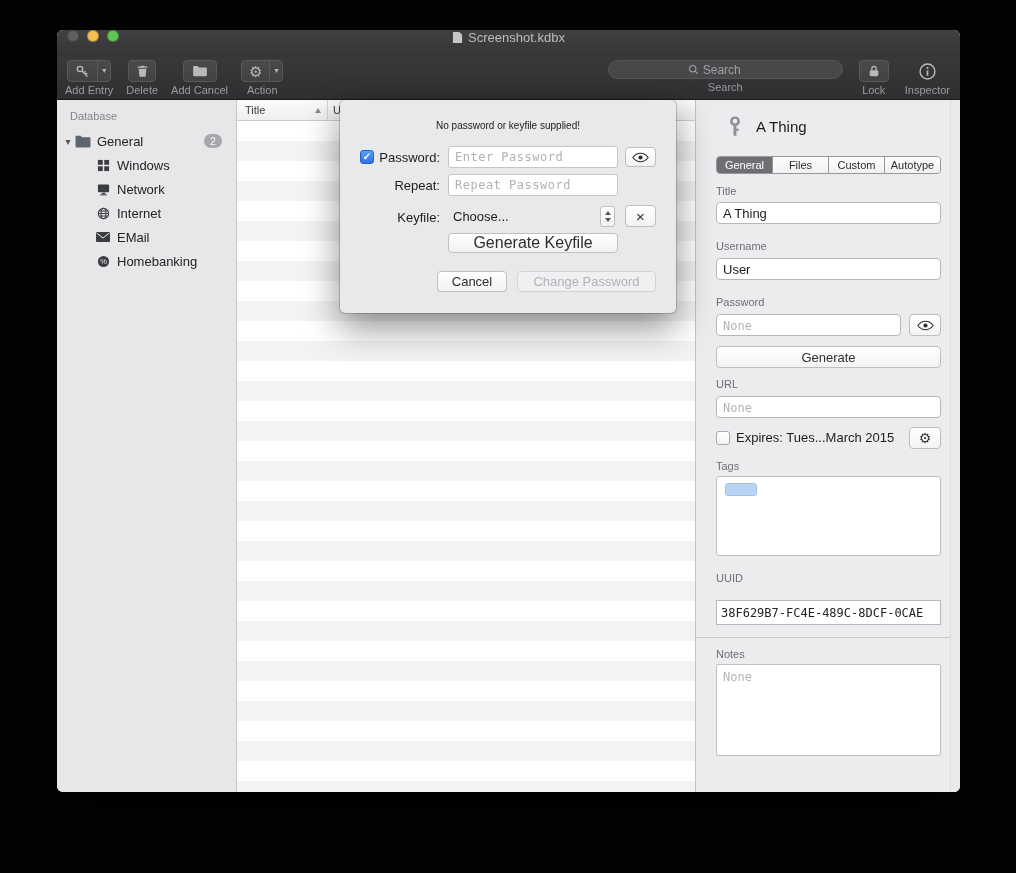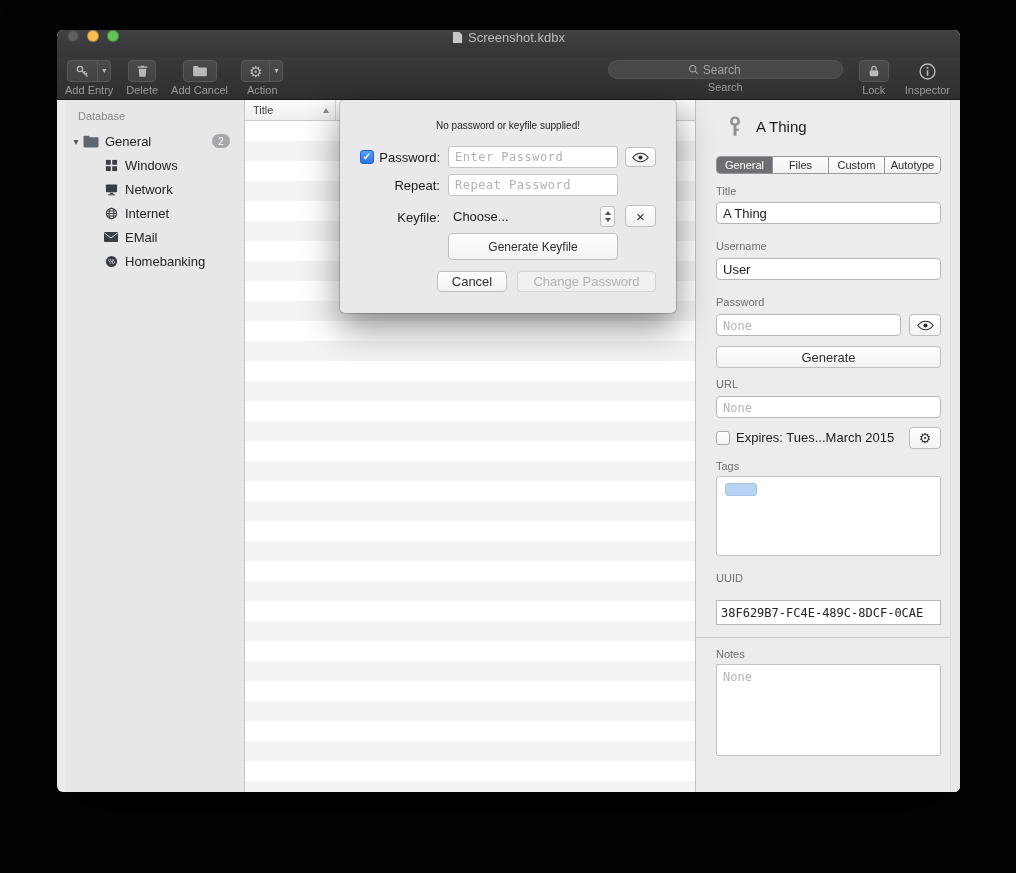--- a/index.html
+++ b/index.html
@@ -36,21 +36,21 @@
   .chev { color:#b9b9bc; font-size:8px; line-height:1; }
   .gearglyph { color:#b9b9bc; font-size:15px; line-height:1; }
   .tright { margin-left:auto; display:flex; align-items:flex-start; }
   .searchbox { width:235px; height:19px; border-radius:10px; background:#48484a;
                border:1px solid #555557; display:flex; align-items:center; justify-content:center; gap:4px; }
   .searchbox input { background:transparent; border:none; outline:none; color:#c8c8cb;
                      font-size:12px; width:60px; }
   .searchbox input::placeholder { color:#9fa0a3; }
 
   
-  .content { position:absolute; top:70px; left:0; right:0; bottom:0; display:flex;padding-left:8px; }
+  .content { position:absolute; top:70px; left:0; right:0; bottom:0; display:flex; }
 
   
   .sidebar { width:180px; background:#e7e7e9; border-right:1px solid #c6c6c8; flex:none; }
   .db-label { font-size:11px; color:#86868a; padding:10px 0 7px 13px; }
   .srow { height:24px; display:flex; align-items:center; font-size:13px; color:#232326; }
   .srow .disc { width:14px; text-align:center; color:#55555a; font-size:10px; margin-left:4px; }
   .srow .sicon { width:16px; height:16px; display:flex; align-items:center; justify-content:center; margin-right:6px; }
   .srow.child { padding-left:38px; }
   .badge { margin-left:auto; margin-right:14px; min-width:18px; height:14px; border-radius:8px;
            background:#a6a6ab; color:#fff; font-size:10.5px; display:flex; align-items:center;
@@ -124,21 +124,21 @@
   .dfield::placeholder { color:#b2b2b6; letter-spacing:.5px; }
   .dbtn-eye { position:absolute; left:285px; top:47px; width:31px; height:20px; }
   .dchoose { position:absolute; left:113px; top:107px; height:20px; line-height:20px; font-size:13px; color:#1c1c1e; }
   .stepper { position:absolute; left:260px; top:106px; width:15px; height:21px;
              background:linear-gradient(#ffffff,#f2f2f4); border:1px solid #bfbfc2; border-radius:3px;
              display:flex; flex-direction:column; align-items:center; justify-content:center; }
   .arr { width:0; height:0; border-left:3px solid transparent; border-right:3px solid transparent; }
   .arr.up { border-bottom:4px solid #555; margin-bottom:3px; }
   .arr.down { border-top:4px solid #555; }
   .dbtn-x { position:absolute; left:285px; top:105px; width:31px; height:22px; font-size:15px; color:#2e2e30; }
-  .gen-keyfile { position:absolute; left:108px; top:133px; width:170px; height:27px; font-size:12px; }
+  .gen-keyfile { position:absolute; left:108px; top:133px; width:170px; height:20px; font-size:16px; }
   .cancel-btn { position:absolute; left:97px; top:171px; width:70px; height:21px; }
   .changepw-btn { position:absolute; left:177px; top:171px; width:139px; height:21px;
                   background:#f0f0f2; border:1px solid #d3d3d6; color:#b2b2b6; }
   svg { display:block; }
 </style>
 </head>
 <body>
 
 <div class="screen">
   <div class="window">

